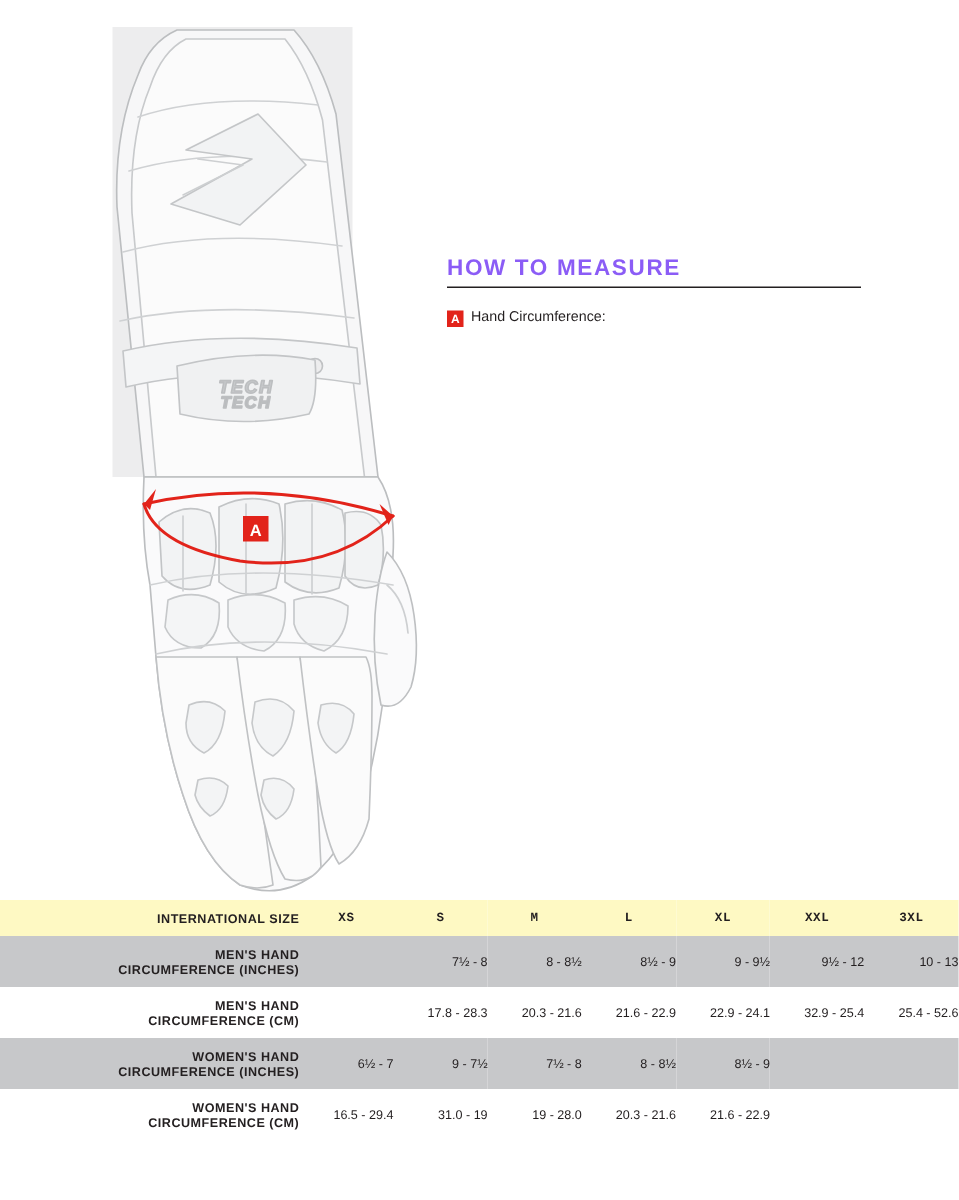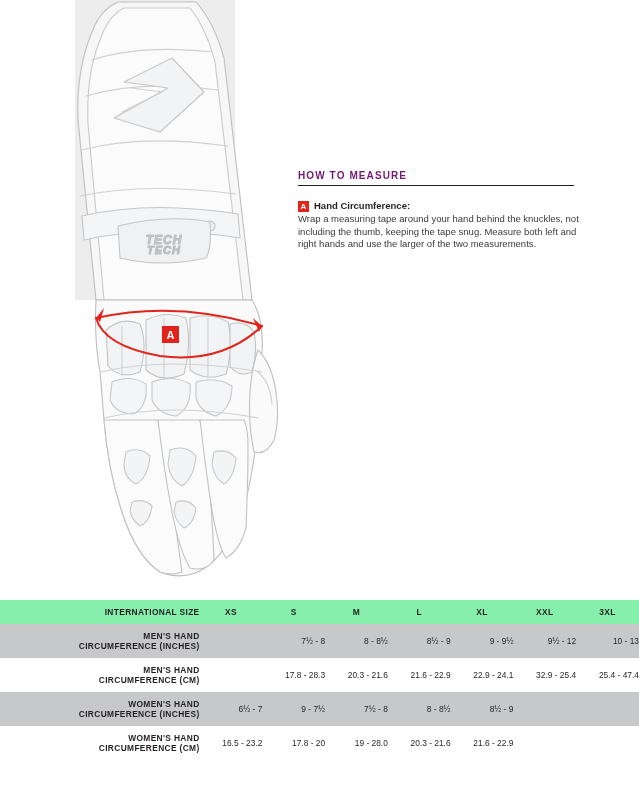--- a/index.html
+++ b/index.html
@@ -11,38 +11,38 @@
     font-family: "Liberation Sans", sans-serif;
     color: #231f20;
     overflow: hidden;
     position: relative;
   }
 
   
   .illustration {
     position: absolute;
     left: 0;
-    top: 0;
+    top: 18px;
     width: 300px;
     height: 590px;
   }
   .glove-svg { position: absolute; left: 0; top: 0; }
 
   
   .howto {
     position: absolute;
     left: 298px;
     top: 170px;
     width: 300px;
   }
   .howto-title {
-    font-size: 10px;
+    font-size: 15px;
     font-weight: bold;
     letter-spacing: 1.1px;
-    color: #701a75;
+    color: #8b5cf6;
     margin: 0 0 4px 0;
   }
   .howto-rule {
     border-top: 1px solid #231f20;
     width: 276px;
     margin: 3px 0 14px 0;
   }
   .howto-row { display: flex; align-items: flex-start; }
   .badge {
     display: inline-block;
@@ -53,21 +53,21 @@
     font-size: 8px;
     font-weight: bold;
     line-height: 11px;
     text-align: center;
     margin-right: 5px;
     margin-top: 1px;
     flex: 0 0 auto;
   }
   .howto-sub {
     font-size: 9.5px;
-    font-weight: bold;
+    font-weight: normal;
     color: #231f20;
     line-height: 12px;
   }
   .howto-body {
     font-size: 9.5px;
     line-height: 12.5px;
     color: #3a3a3c;
     margin-top: 1px;
     width: 286px;
   }
@@ -99,30 +99,31 @@
     letter-spacing: 0.35px;
     line-height: 10.5px;
     color: #231f20;
     white-space: nowrap;
   }
   .colhead {
     text-align: center;
     font-weight: bold;
     letter-spacing: 0.4px;
     color: #231f20;
+    font-family: Liberation Mono, monospace;
   }
   .cell {
     text-align: right;
     color: #231f20;
     white-space: nowrap;
   }
   tr.data { height: 34px; }
   tr.shaded td { background: #c7c8ca; }
   tr.plain  td { background: #ffffff; }
-  .hdr-row td { background: #86efac; }
+  .hdr-row td { background: #fef9c3; }
 </style>
 </head>
 <body>
 
 <div class="illustration">
   <svg class="glove-svg" width="300" height="595" viewBox="0 0 300 595">
     <g fill="none" stroke="#bcbec0" stroke-width="1.1" stroke-linejoin="round" stroke-linecap="round">
 
       <rect x="75" y="0" width="160" height="300" fill="#ededee" stroke="none"></rect>
 
@@ -205,21 +206,20 @@
 
 <div class="howto">
   <div class="howto-title">HOW TO MEASURE</div>
   <div class="howto-rule"></div>
   <div class="howto-row">
     <span class="badge">A</span>
     <div>
       <div class="howto-sub">Hand Circumference:</div>
     </div>
   </div>
-  <div class="howto-body">Wrap a measuring tape around your hand behind the knuckles, not including the thumb, keeping the tape snug. Measure both left and right hands and use the larger of the two measurements.</div>
 </div>
 
 <div class="table-wrap">
   <table class="sizes">
     <colgroup>
       <col class="lbl">
         <col class="sz">
         <col class="sz">
         <col class="sz">
       <col class="sz">
@@ -257,21 +257,21 @@
         <td class="rowlabel">
           <div>MEN'S HAND</div>
           <div>CIRCUMFERENCE (CM)</div>
         </td>
         <td class="cell"></td>
         <td class="cell">17.8 - 28.3</td>
         <td class="cell">20.3 - 21.6</td>
         <td class="cell">21.6 - 22.9</td>
         <td class="cell">22.9 - 24.1</td>
         <td class="cell">32.9 - 25.4</td>
-        <td class="cell">25.4 - 47.4</td>
+        <td class="cell">25.4 - 52.6</td>
       </tr>
 
       <tr class="data shaded">
         <td class="rowlabel">
           <div>WOMEN'S HAND</div>
           <div>CIRCUMFERENCE (INCHES)</div>
         </td>
         <td class="cell">6½ - 7</td>
         <td class="cell">9 - 7½</td>
         <td class="cell">7½ - 8</td>
@@ -279,22 +279,22 @@
         <td class="cell">8½ - 9</td>
         <td class="cell"></td>
         <td class="cell"></td>
       </tr>
 
       <tr class="data plain">
         <td class="rowlabel">
           <div>WOMEN'S HAND</div>
           <div>CIRCUMFERENCE (CM)</div>
         </td>
-        <td class="cell">16.5 - 23.2</td>
-        <td class="cell">17.8 - 20</td>
+        <td class="cell">16.5 - 29.4</td>
+        <td class="cell">31.0 - 19</td>
         <td class="cell">19 - 28.0</td>
         <td class="cell">20.3 - 21.6</td>
         <td class="cell">21.6 - 22.9</td>
         <td class="cell"></td>
         <td class="cell"></td>
       </tr>
     </tbody>
   </table>
 </div>
 

